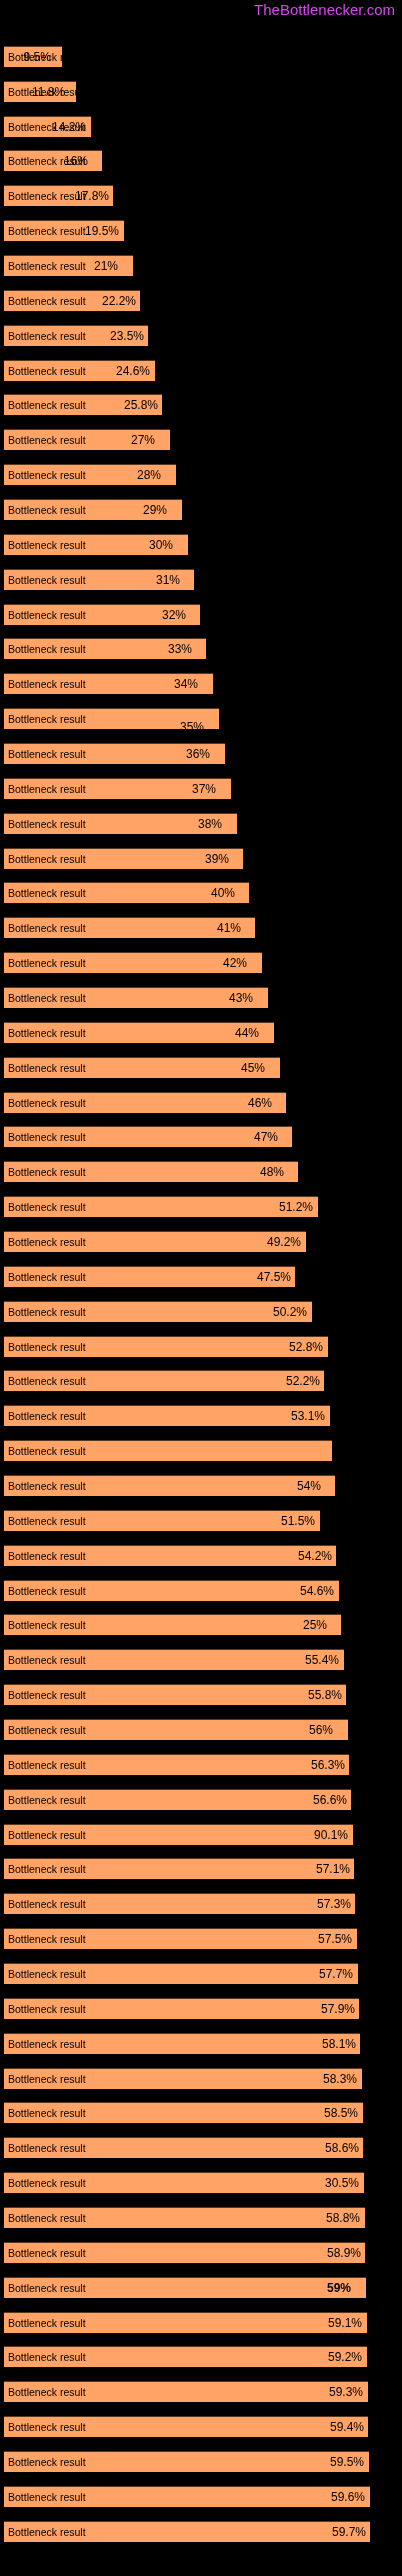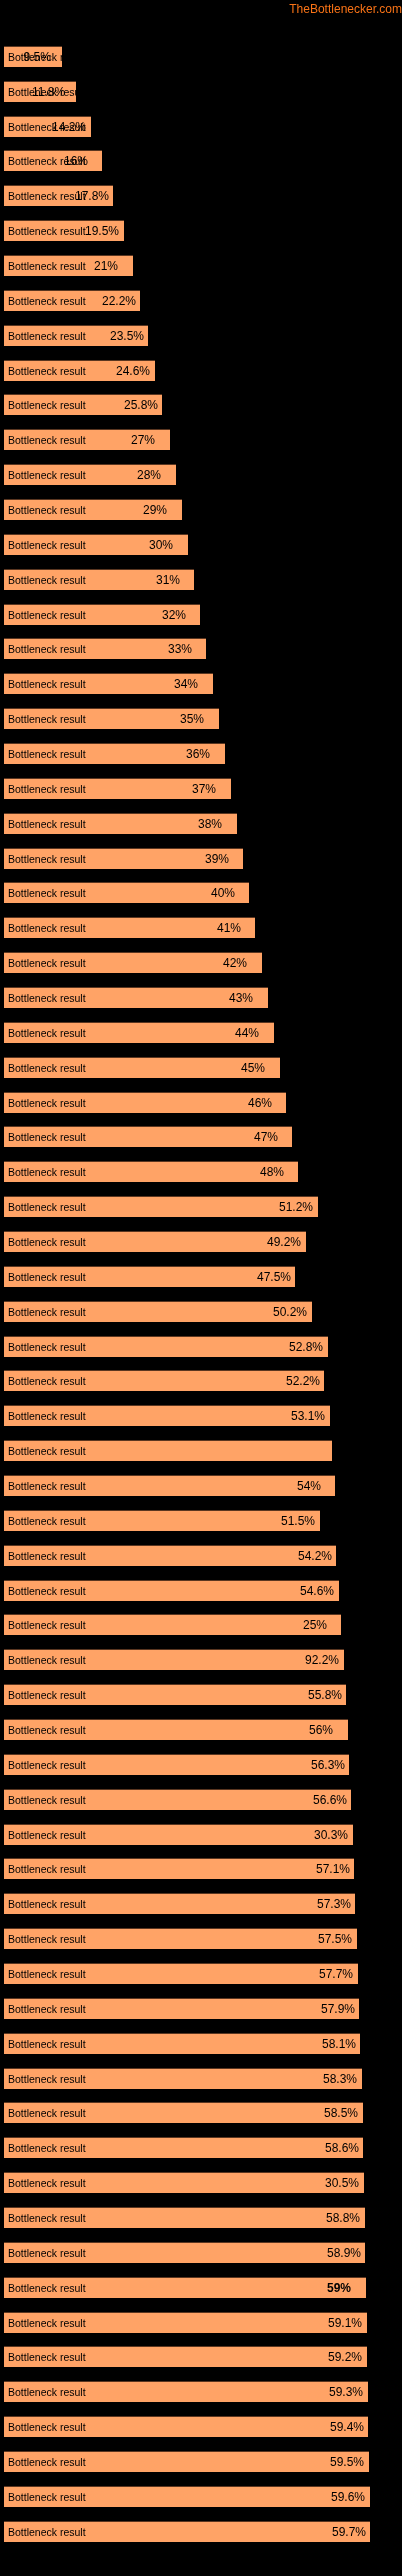--- a/index.html
+++ b/index.html
@@ -18,24 +18,24 @@
     position: absolute;
     left: 0;
     top: 0;
     width: 403px;
     height: 2576px;
     background: #000000;
     overflow: hidden;
   }
   #watermark {
     position: absolute;
-    right: 1px;
+    right: 8px;
     top: 0.8px;
-    font-size: 12px;
-    color: #f97316;
+    font-size: 15px;
+    color: #d946ef;
     font-family: "Liberation Sans", sans-serif;
     letter-spacing: 0px;
     white-space: nowrap;
     line-height: 17.7px;
   }
   #plot-area {
     position: absolute;
     left: 0;
     top: 0;
     width: 403px;
@@ -197,21 +197,21 @@
       </div>
       <div class="bar-row" style="top: 673px; width: 403px;">
         <div class="bar" style="width: 209px;">
           <span class="bar-label">Bottleneck result</span>
           <span class="bar-value" style="left: 170px;">34%</span>
         </div>
       </div>
       <div class="bar-row" style="top: 708px; width: 403px;">
         <div class="bar" style="width: 215px;">
           <span class="bar-label">Bottleneck result</span>
-          <span class="bar-value" style="left: 176px;">35%</span>
+          <span class="bar-value" style="left: 176px; margin-top: 8px;">35%</span>
         </div>
       </div>
       <div class="bar-row" style="top: 743px; width: 403px;">
         <div class="bar" style="width: 221px;">
           <span class="bar-label">Bottleneck result</span>
           <span class="bar-value" style="left: 182px;">36%</span>
         </div>
       </div>
       <div class="bar-row" style="top: 778px; width: 403px;">
         <div class="bar" style="width: 227px;">
@@ -359,21 +359,21 @@
       </div>
       <div class="bar-row" style="top: 1614px; width: 403px;">
         <div class="bar" style="width: 337px;">
           <span class="bar-label">Bottleneck result</span>
           <span class="bar-value" style="left: 299px;">25%</span>
         </div>
       </div>
       <div class="bar-row" style="top: 1649px; width: 403px;">
         <div class="bar" style="width: 340px;">
           <span class="bar-label">Bottleneck result</span>
-          <span class="bar-value" style="left: 301px;">92.2%</span>
+          <span class="bar-value" style="left: 301px;">55.4%</span>
         </div>
       </div>
       <div class="bar-row" style="top: 1684px; width: 403px;">
         <div class="bar" style="width: 342px;">
           <span class="bar-label">Bottleneck result</span>
           <span class="bar-value" style="left: 304px;">55.8%</span>
         </div>
       </div>
       <div class="bar-row" style="top: 1719px; width: 403px;">
         <div class="bar" style="width: 344px;">
@@ -389,21 +389,21 @@
       </div>
       <div class="bar-row" style="top: 1789px; width: 403px;">
         <div class="bar" style="width: 347px;">
           <span class="bar-label">Bottleneck result</span>
           <span class="bar-value" style="left: 309px;">56.6%</span>
         </div>
       </div>
       <div class="bar-row" style="top: 1824px; width: 403px;">
         <div class="bar" style="width: 349px;">
           <span class="bar-label">Bottleneck result</span>
-          <span class="bar-value" style="left: 310px;">30.3%</span>
+          <span class="bar-value" style="left: 310px;">90.1%</span>
         </div>
       </div>
       <div class="bar-row" style="top: 1858px; width: 403px;">
         <div class="bar" style="width: 350px;">
           <span class="bar-label">Bottleneck result</span>
           <span class="bar-value" style="left: 312px;">57.1%</span>
         </div>
       </div>
       <div class="bar-row" style="top: 1893px; width: 403px;">
         <div class="bar" style="width: 351px;">

